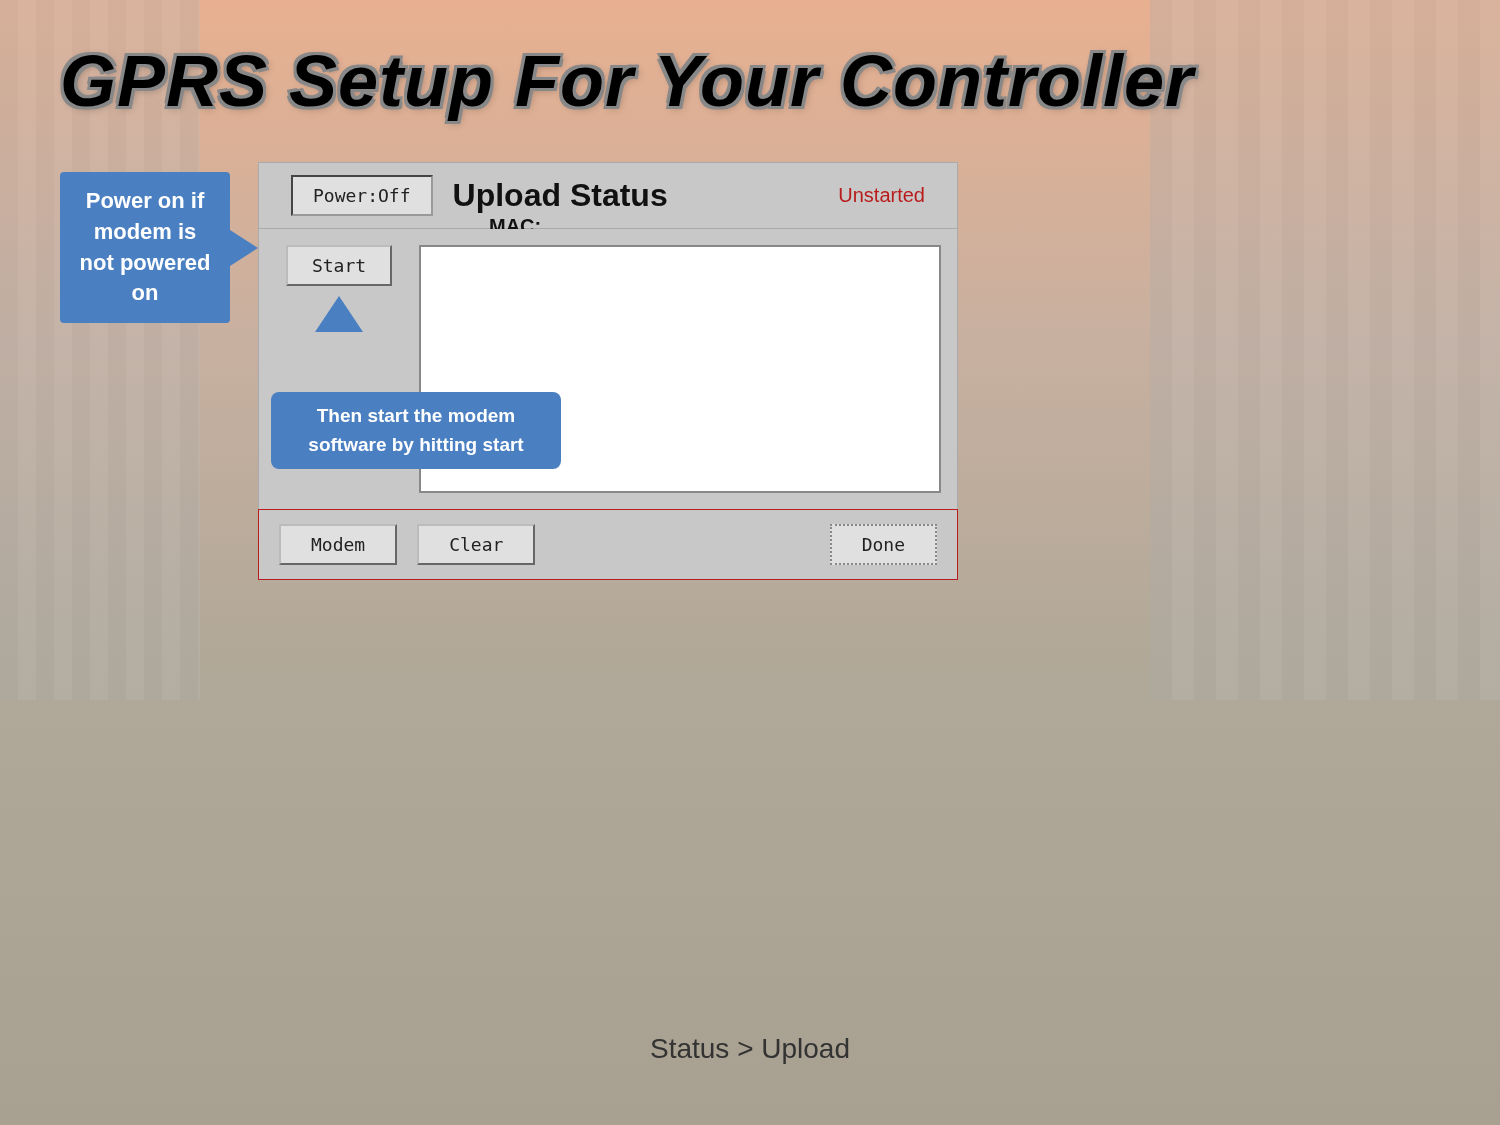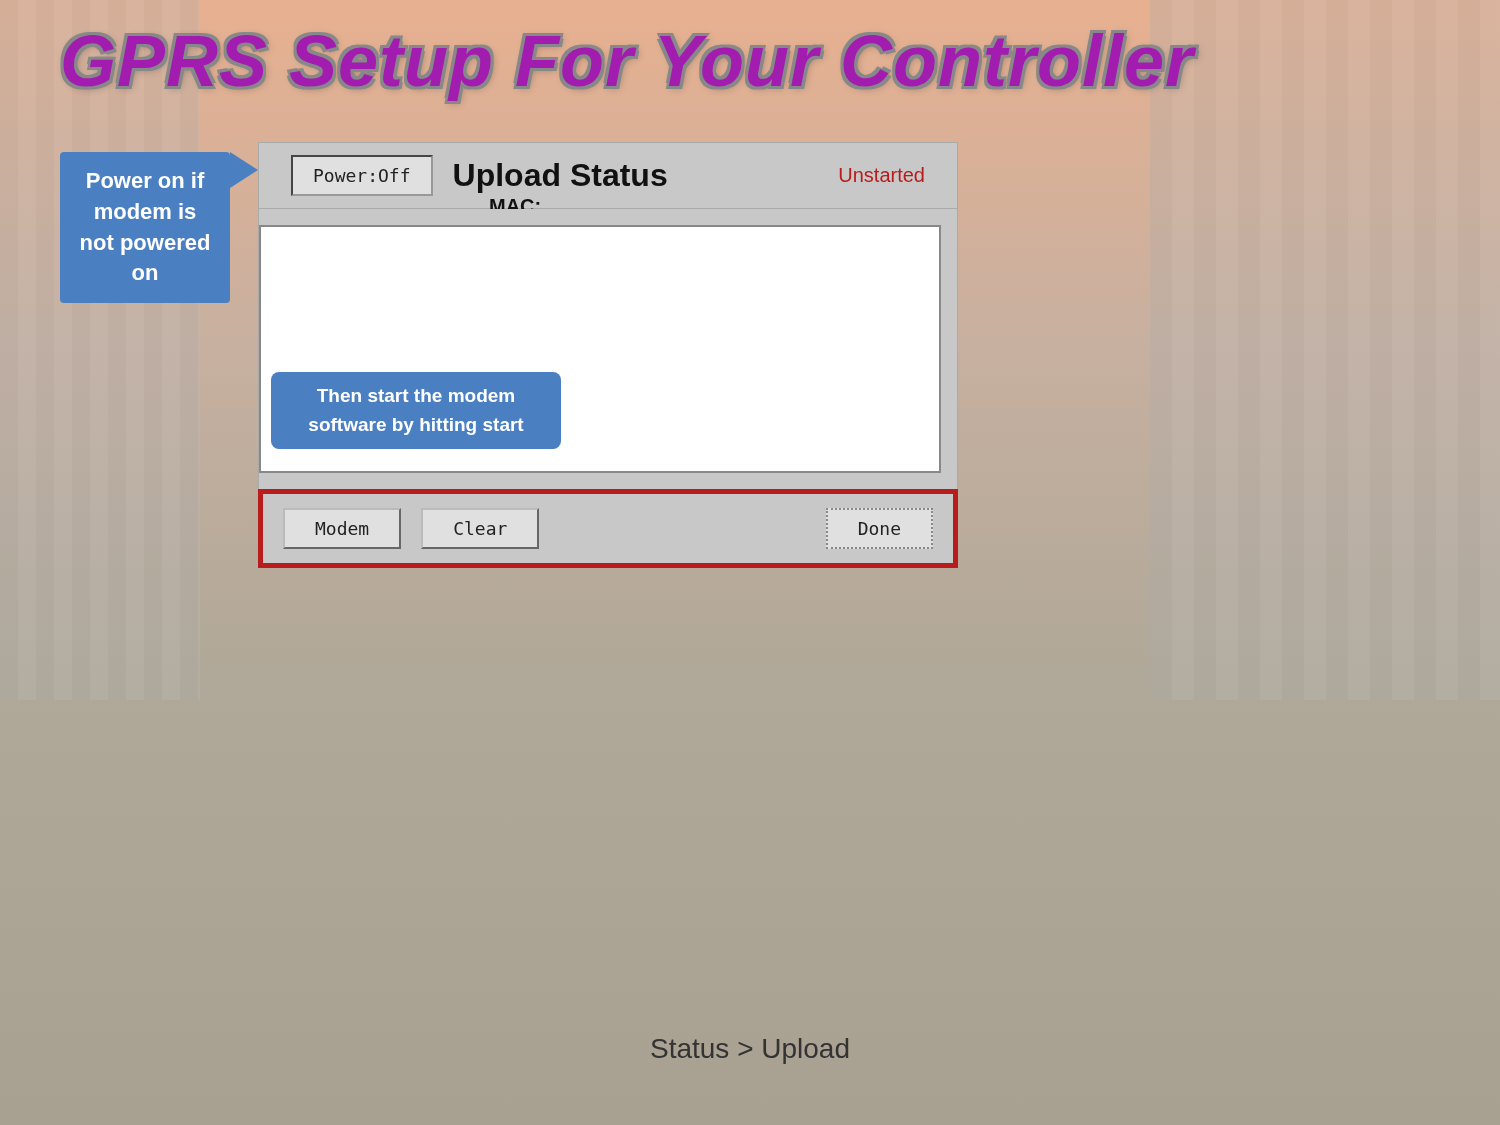--- a/index.html
+++ b/index.html
@@ -28,46 +28,48 @@
       display: flex;
       flex-direction: column;
       align-items: flex-start;
       padding: 20px 60px;
     }
 
     
     .title {
       font-size: 72px;
       font-weight: 900;
-      color: #a21caf;
+      color: #000000;
       text-shadow:
         -3px -3px 0 #888,
         3px -3px 0 #888,
         -3px 3px 0 #888,
         3px 3px 0 #888,
         2px 2px 8px rgba(0,0,0,0.3);
       font-style: italic;
       letter-spacing: 1px;
       margin-bottom: 30px;
       white-space: nowrap;
+      margin-top: 20px;
     }
 
     
     .main-area {
       display: flex;
       flex-direction: row;
       align-items: flex-start;
       width: 100%;
       margin-top: 10px;
     }
 
     
     .left-annotation {
       display: flex;
       flex-direction: row;
+      align-items: center;
       margin-right: 0;
       margin-top: 10px;
     }
 
     .annotation-box {
       background: #4a7fc1;
       color: white;
       font-size: 22px;
       font-weight: bold;
       padding: 14px 18px;
@@ -201,21 +203,21 @@
       margin: 16px 16px 16px 0;
       min-height: 230px;
     }
 
     
     .bottom-bar {
       display: flex;
       flex-direction: row;
       align-items: center;
       background: #c8c8c8;
-      border: 5px solid #b91c1c;
+      border: 1px solid #b91c1c;
       padding: 14px 20px;
       gap: 20px;
       min-width: 700px;
       justify-content: flex-start;
     }
 
     .bottom-btn {
       background: #e0e0e0;
       border: 2px outset #bbb;
       padding: 8px 30px;
@@ -310,20 +312,24 @@
         <span class="upload-status-label">Upload Status</span>
         <div style="position:absolute; top:52px; left:220px; display:flex; align-items:center; gap:8px; font-size:20px; font-weight:bold; color:#111;flex-direction:column;">
           <span>MAC:</span>
           <span class="mac-value">AD7AA0</span>
         </div>
         <span class="unstarted-label">Unstarted</span>
       </div>
 
       <div class="middle-section panel-container">
 
+        <div class="left-controls">
+          <button class="start-btn">Start</button>
+          <div class="up-arrow"></div>
+        </div>
 
         <div class="text-area-box"></div>
 
         <div class="start-annotation">Then start the modem software by hitting start</div>
 
       </div>
 
       <div class="bottom-bar">
         <button class="bottom-btn">Modem</button>
         <button class="bottom-btn">Clear</button>

